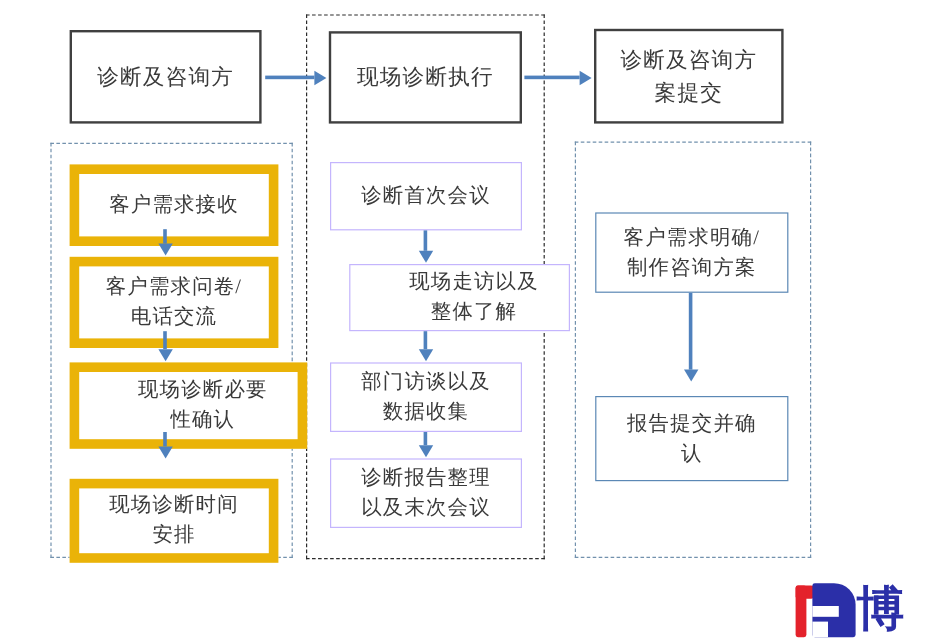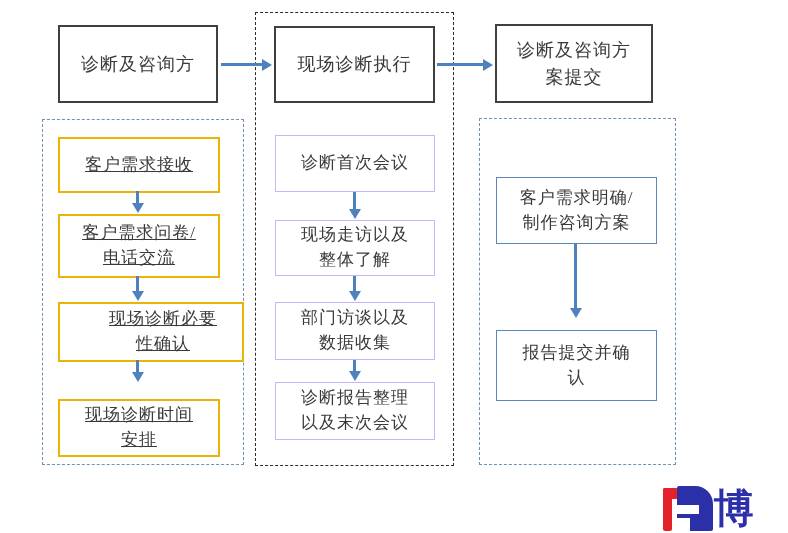--- a/index.html
+++ b/index.html
@@ -19,29 +19,29 @@
     position:absolute;display:flex;align-items:center;justify-content:center;
     text-align:center;background:#ffffff;color:#3a3a3a;
     white-space:pre-line;line-height:1.45;letter-spacing:1px;
   }
   .header{border:2px solid #404040;font-size:18px;}
   #h1{left:58px;top:25px;width:156px;height:74px;}
   #h2{left:274px;top:26px;width:157px;height:73px;}
   #h3{left:495px;top:24px;width:154px;height:75px;}
 
   .step{font-size:17px;}
-  .col1{border:2px solid #eab308;text-decoration:underline;}
+  .col1{border:8px solid #eab308;}
   .col2{border:1px solid #c4b5fd;}
   .col3{border:1px solid #5b88b5;}
   #b11{left:58px;top:137px;width:158px;height:52px;}
   #b12{left:58px;top:214px;width:158px;height:60px;}
   #b13{left:58px;top:302px;width:158px;height:56px;padding-left:24px;}
   #b14{left:58px;top:383px;width:158px;height:54px;margin-top:16px;}
   #b21{left:275px;top:135px;width:158px;height:55px;}
-  #b22{left:275px;top:220px;width:158px;height:54px;}
+  #b22{left:291px;top:220px;width:158px;height:54px;padding-left:24px;}
   #b23{left:275px;top:302px;width:158px;height:56px;}
   #b24{left:275px;top:382px;width:158px;height:56px;}
   #b31{left:496px;top:177px;width:159px;height:65px;}
   #b32{left:496px;top:330px;width:159px;height:69px;}
 
   
   .arrow-h{position:absolute;display:flex;align-items:center;}
   .arrow-h .shaft{flex:1;height:3px;background:#4f81bd;}
   .arrow-h .head{width:0;height:0;border-top:6px solid transparent;border-bottom:6px solid transparent;border-left:10px solid #4f81bd;}
   #a1{left:221px;top:58px;width:51px;height:13px;}

